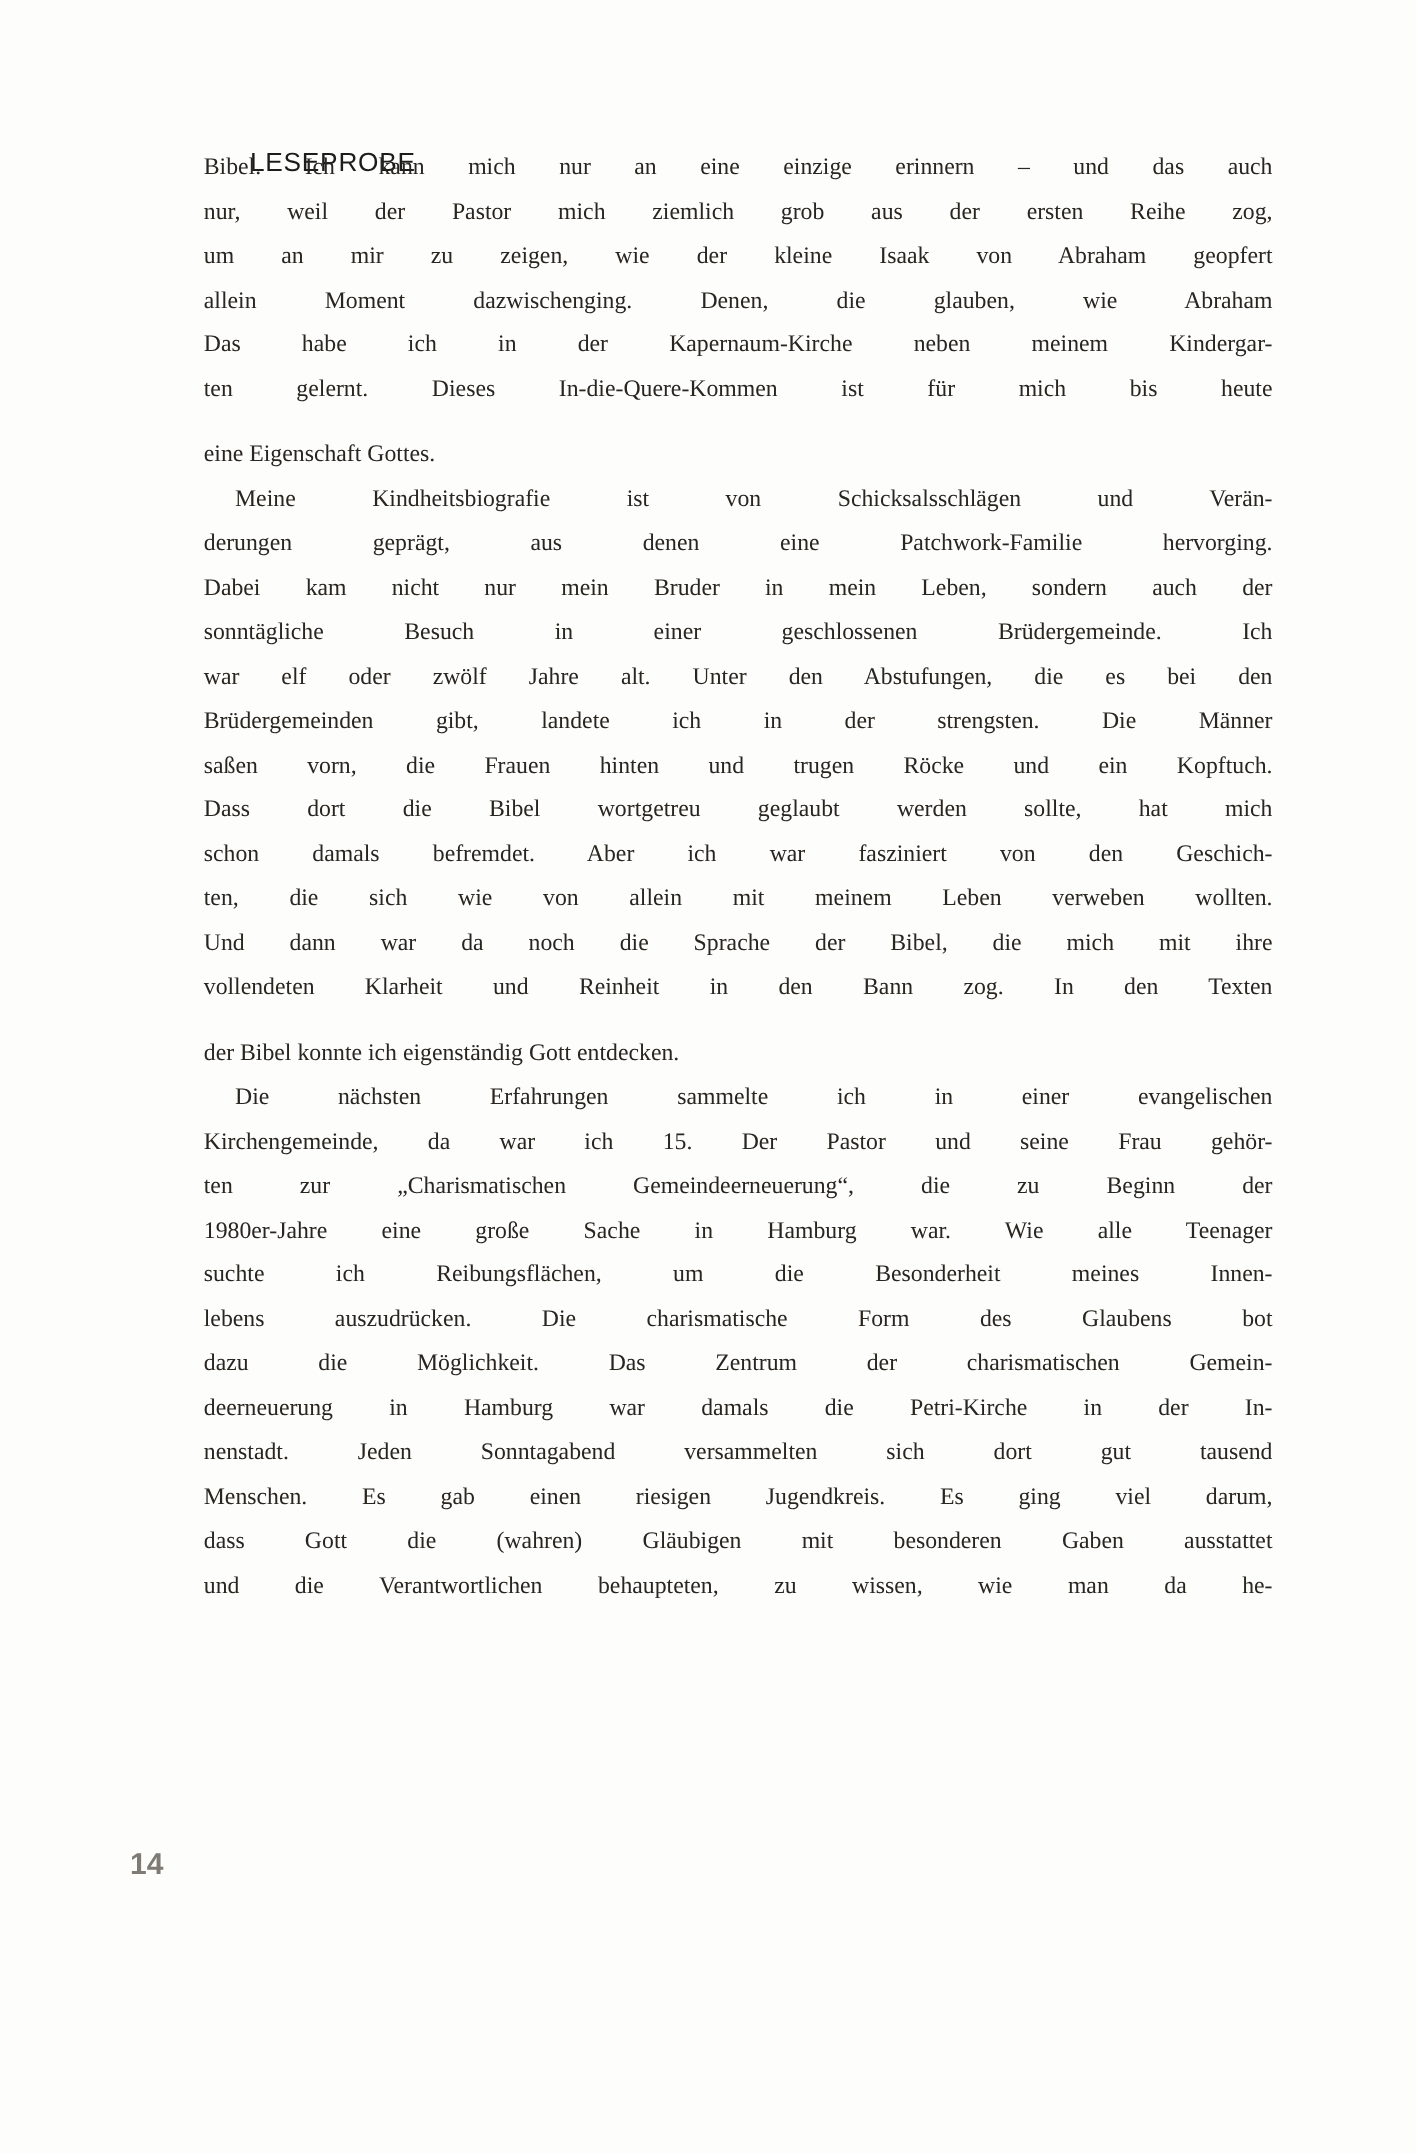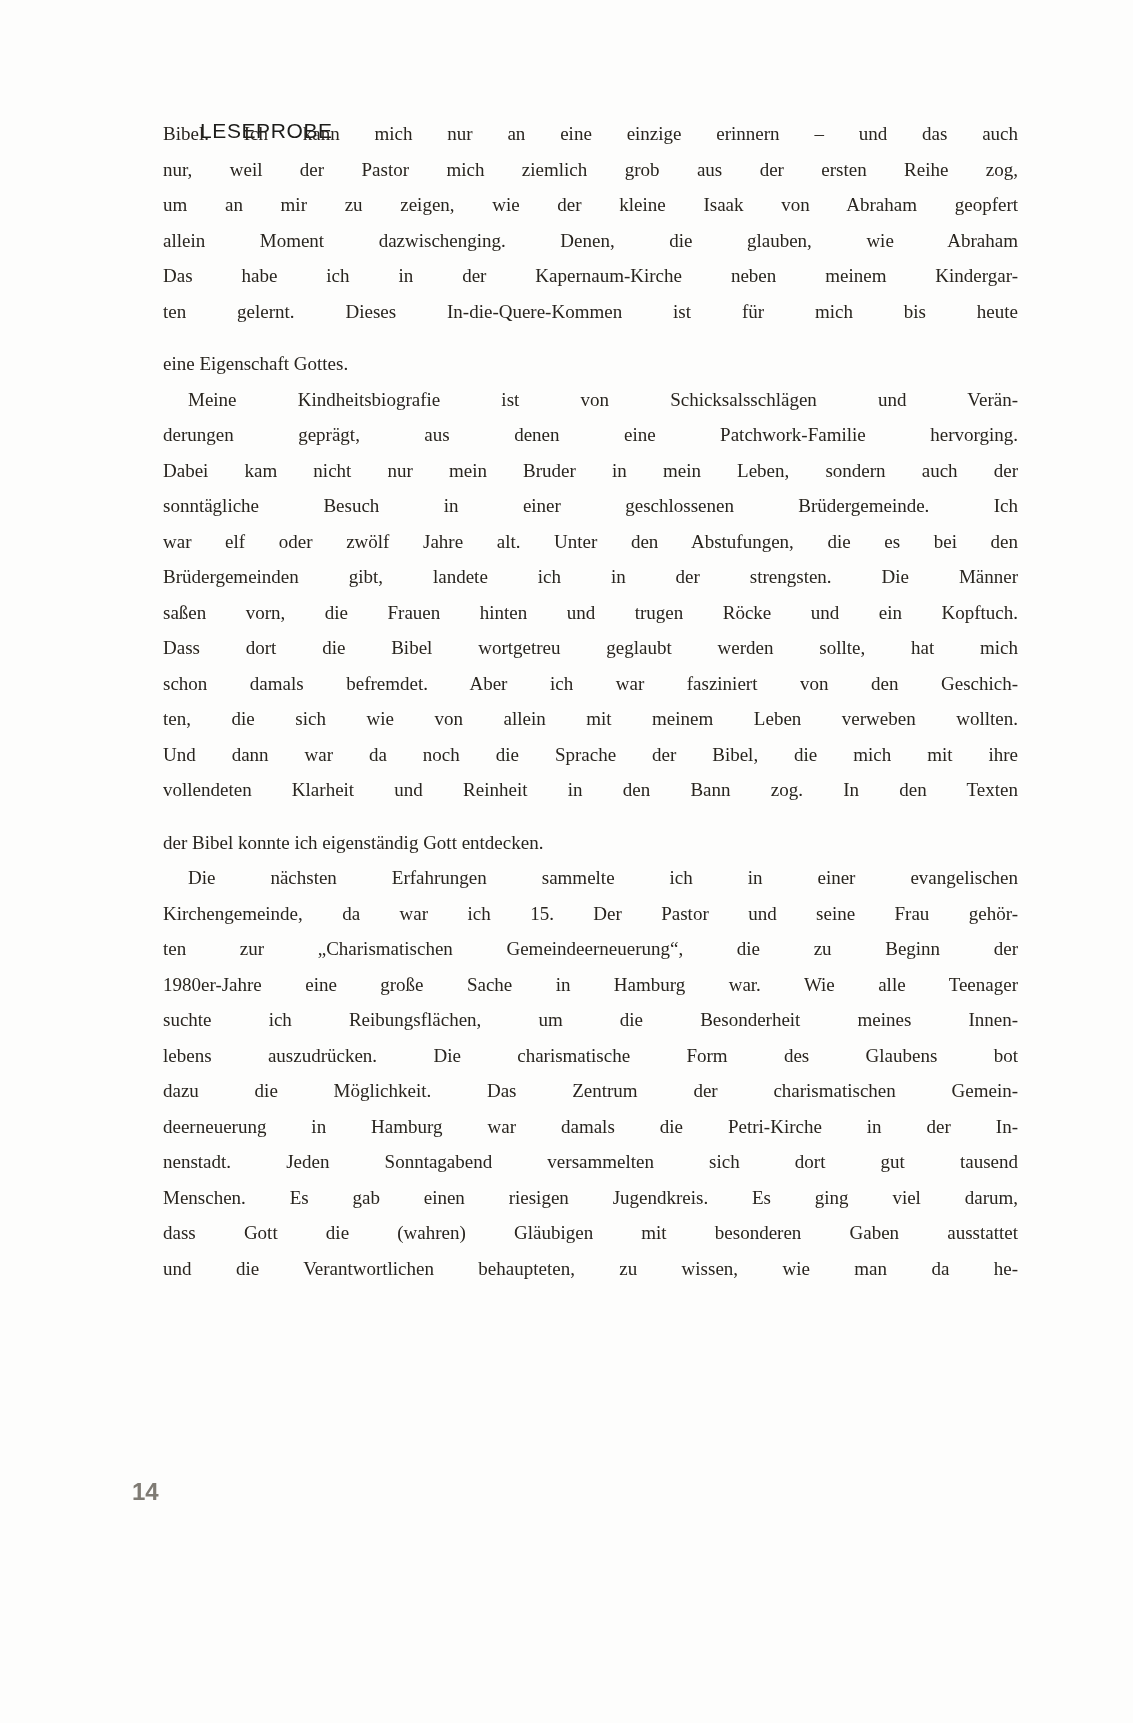--- a/index.html
+++ b/index.html
@@ -54,21 +54,20 @@
     text-indent: 25px;
   }
   .pagenum {
     position: absolute;
     left: 104px;
     top: 1478px;
     font-family: "Liberation Sans", sans-serif;
     font-size: 24px;
     font-weight: 700;
     color: #7f7b74;
-    margin-left: 28px;
   }
 </style>
 </head>
 <body>
 
 <div class="page">
 
   <div class="kicker">LESEPROBE</div>
 
   <div class="bodytext">

